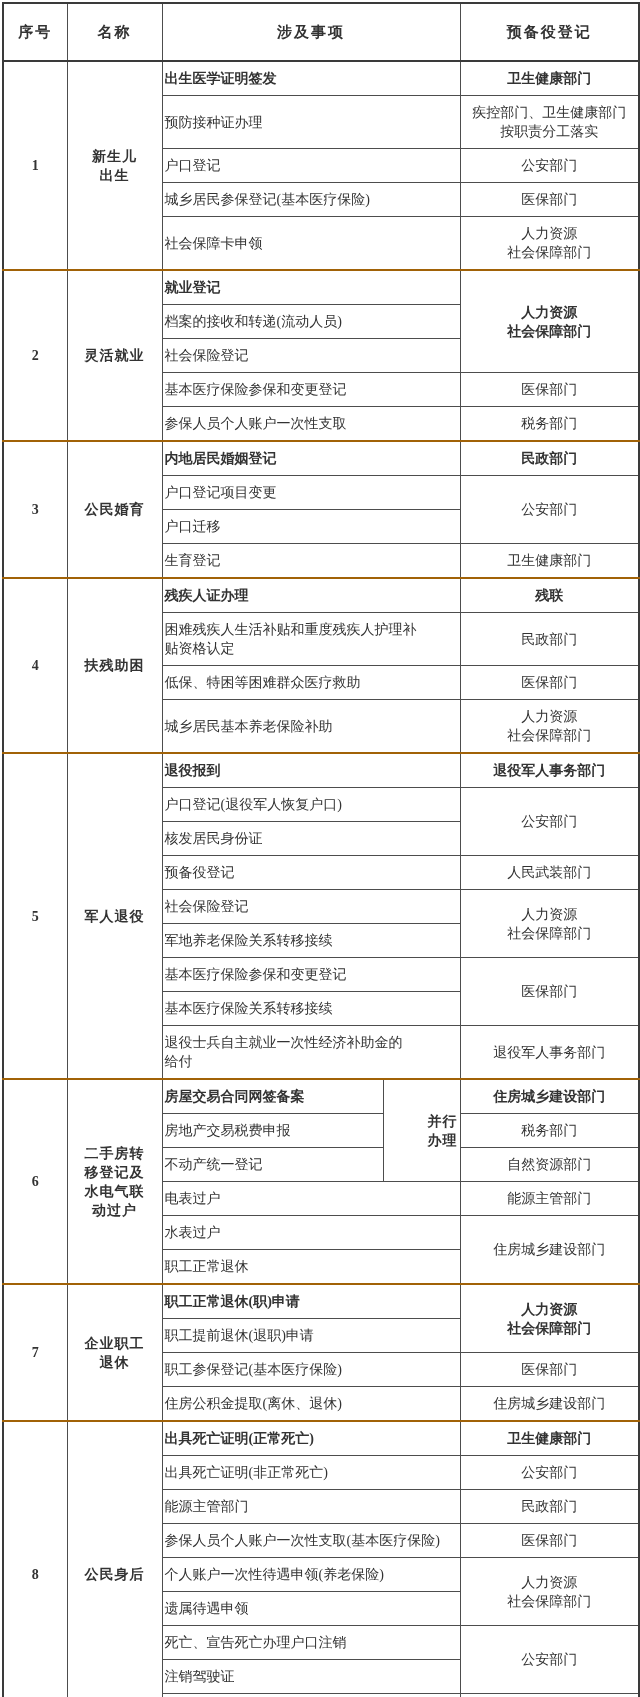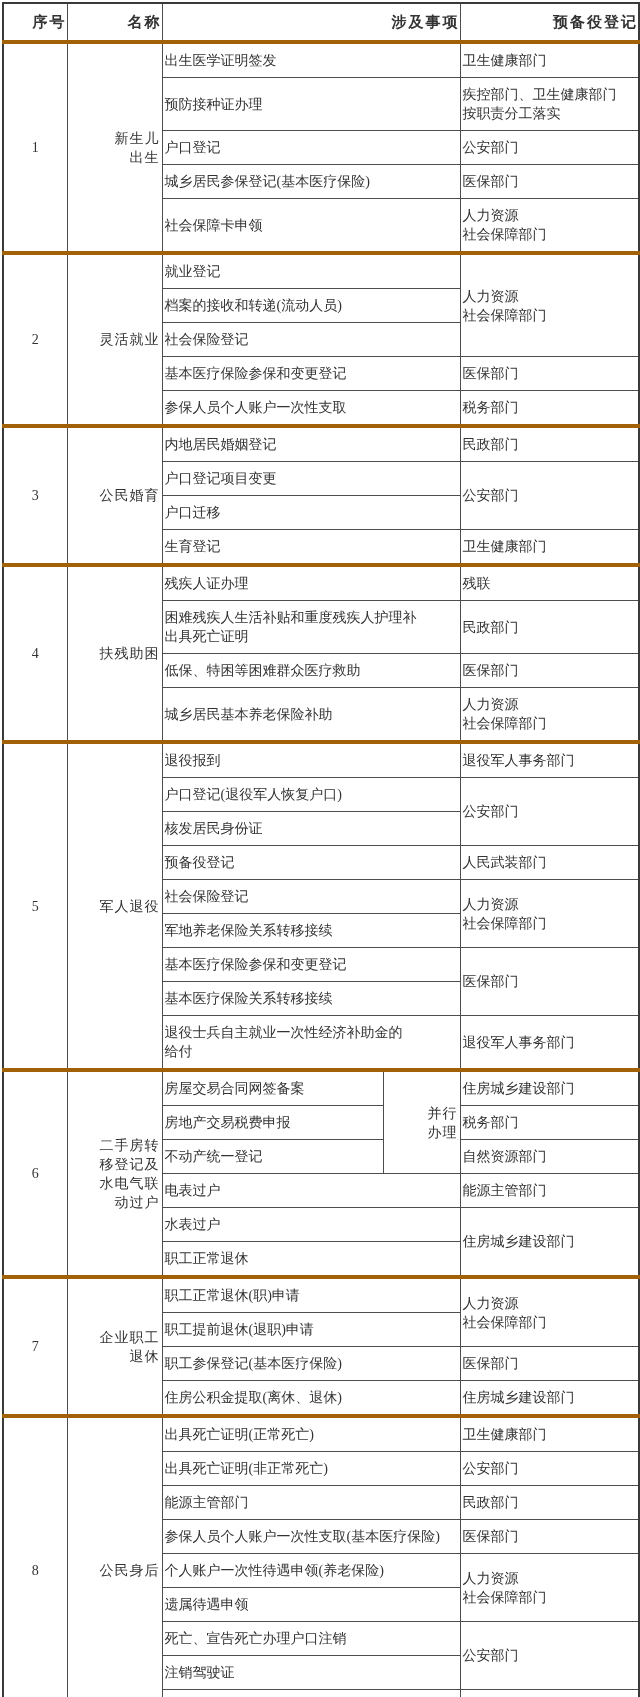--- a/index.html
+++ b/index.html
@@ -32,54 +32,55 @@
 
   table.svc-table, table.svc-table th, table.svc-table td {
     border: 1px solid #4d4d4d;
   }
   table.svc-table { border: 2px solid #3a3a3a; }
 
   table.svc-table th {
     font-weight: bold;
     font-size: 15px;
     letter-spacing: 2px;
-    text-align: right;
+    text-align: center;
     height: 36px;
     border-bottom: 2px solid #3a3a3a;
-    padding: 0;
+    padding: 10px;
     white-space: pre-line;
   }
   table.svc-table td {
     font-size: 14px;
     line-height: 19px;
     vertical-align: middle;
     white-space: pre-line;
     padding: 7px 2px;
   }
   tr.data-row { height: 34px; }
-  tr.section-start td { border-top: 4px solid #a16207; }
+  tr.section-start td { border-top: 2px solid #a16207; font-weight: bold; }
 
   td.cell-serial {
     text-align: center;
     font-family: "Liberation Serif", "DejaVu Serif", serif;
   }
   td.cell-name {
-    text-align: right;
+    text-align: center;
     letter-spacing: 1px;
   }
   td.cell-matter {
     text-align: left;
     padding-left: 10px;
     padding-right: 2px;
   }
   td.cell-parallel {
     text-align: right;
     letter-spacing: 1px;
   }
   td.cell-unit {
+    text-align: center;
     margin-top: 16px;
   }
 </style>
 </head>
 <body>
 
 <div class="page">
   <table class="svc-table">
     <colgroup>
       <col class="c1">
@@ -161,21 +162,21 @@
           <td class="cell-unit" rowspan="1">卫生健康部门</td>
         </tr>
         <tr class="data-row section-start">
           <td class="cell-serial" rowspan="4">4</td>
           <td class="cell-name" rowspan="4">扶残助困</td>
           <td class="cell-matter" colspan="2">残疾人证办理</td>
           <td class="cell-unit" rowspan="1">残联</td>
         </tr>
         <tr class="data-row">
           <td class="cell-matter" colspan="2">困难残疾人生活补贴和重度残疾人护理补
-出具死亡证明</td>
+贴资格认定</td>
           <td class="cell-unit" rowspan="1">民政部门</td>
         </tr>
         <tr class="data-row">
           <td class="cell-matter" colspan="2">低保、特困等困难群众医疗救助</td>
           <td class="cell-unit" rowspan="1">医保部门</td>
         </tr>
         <tr class="data-row">
           <td class="cell-matter" colspan="2">城乡居民基本养老保险补助</td>
           <td class="cell-unit" rowspan="1">人力资源
 社会保障部门</td>

